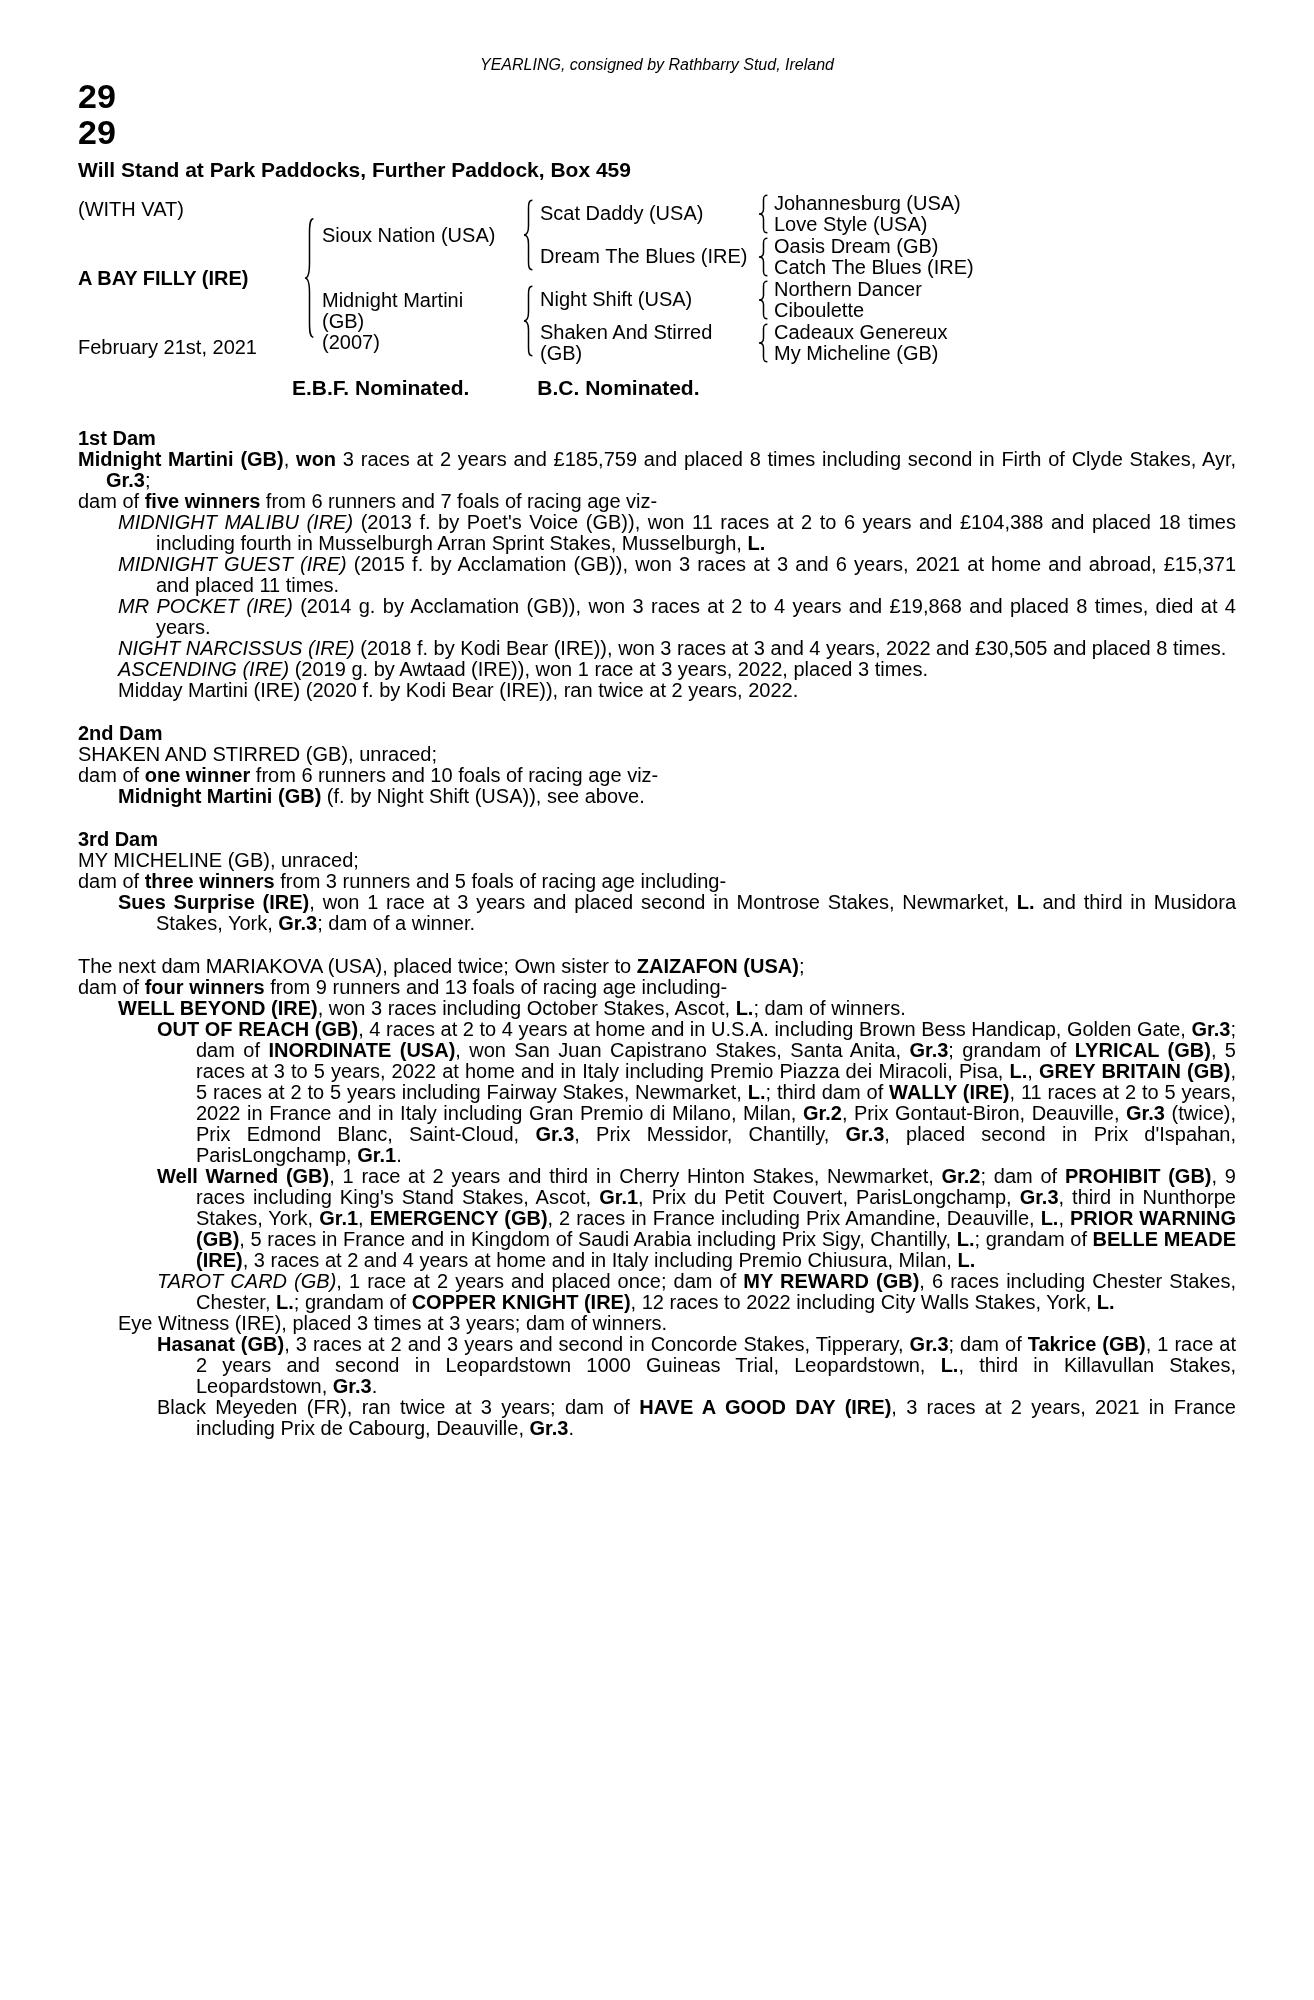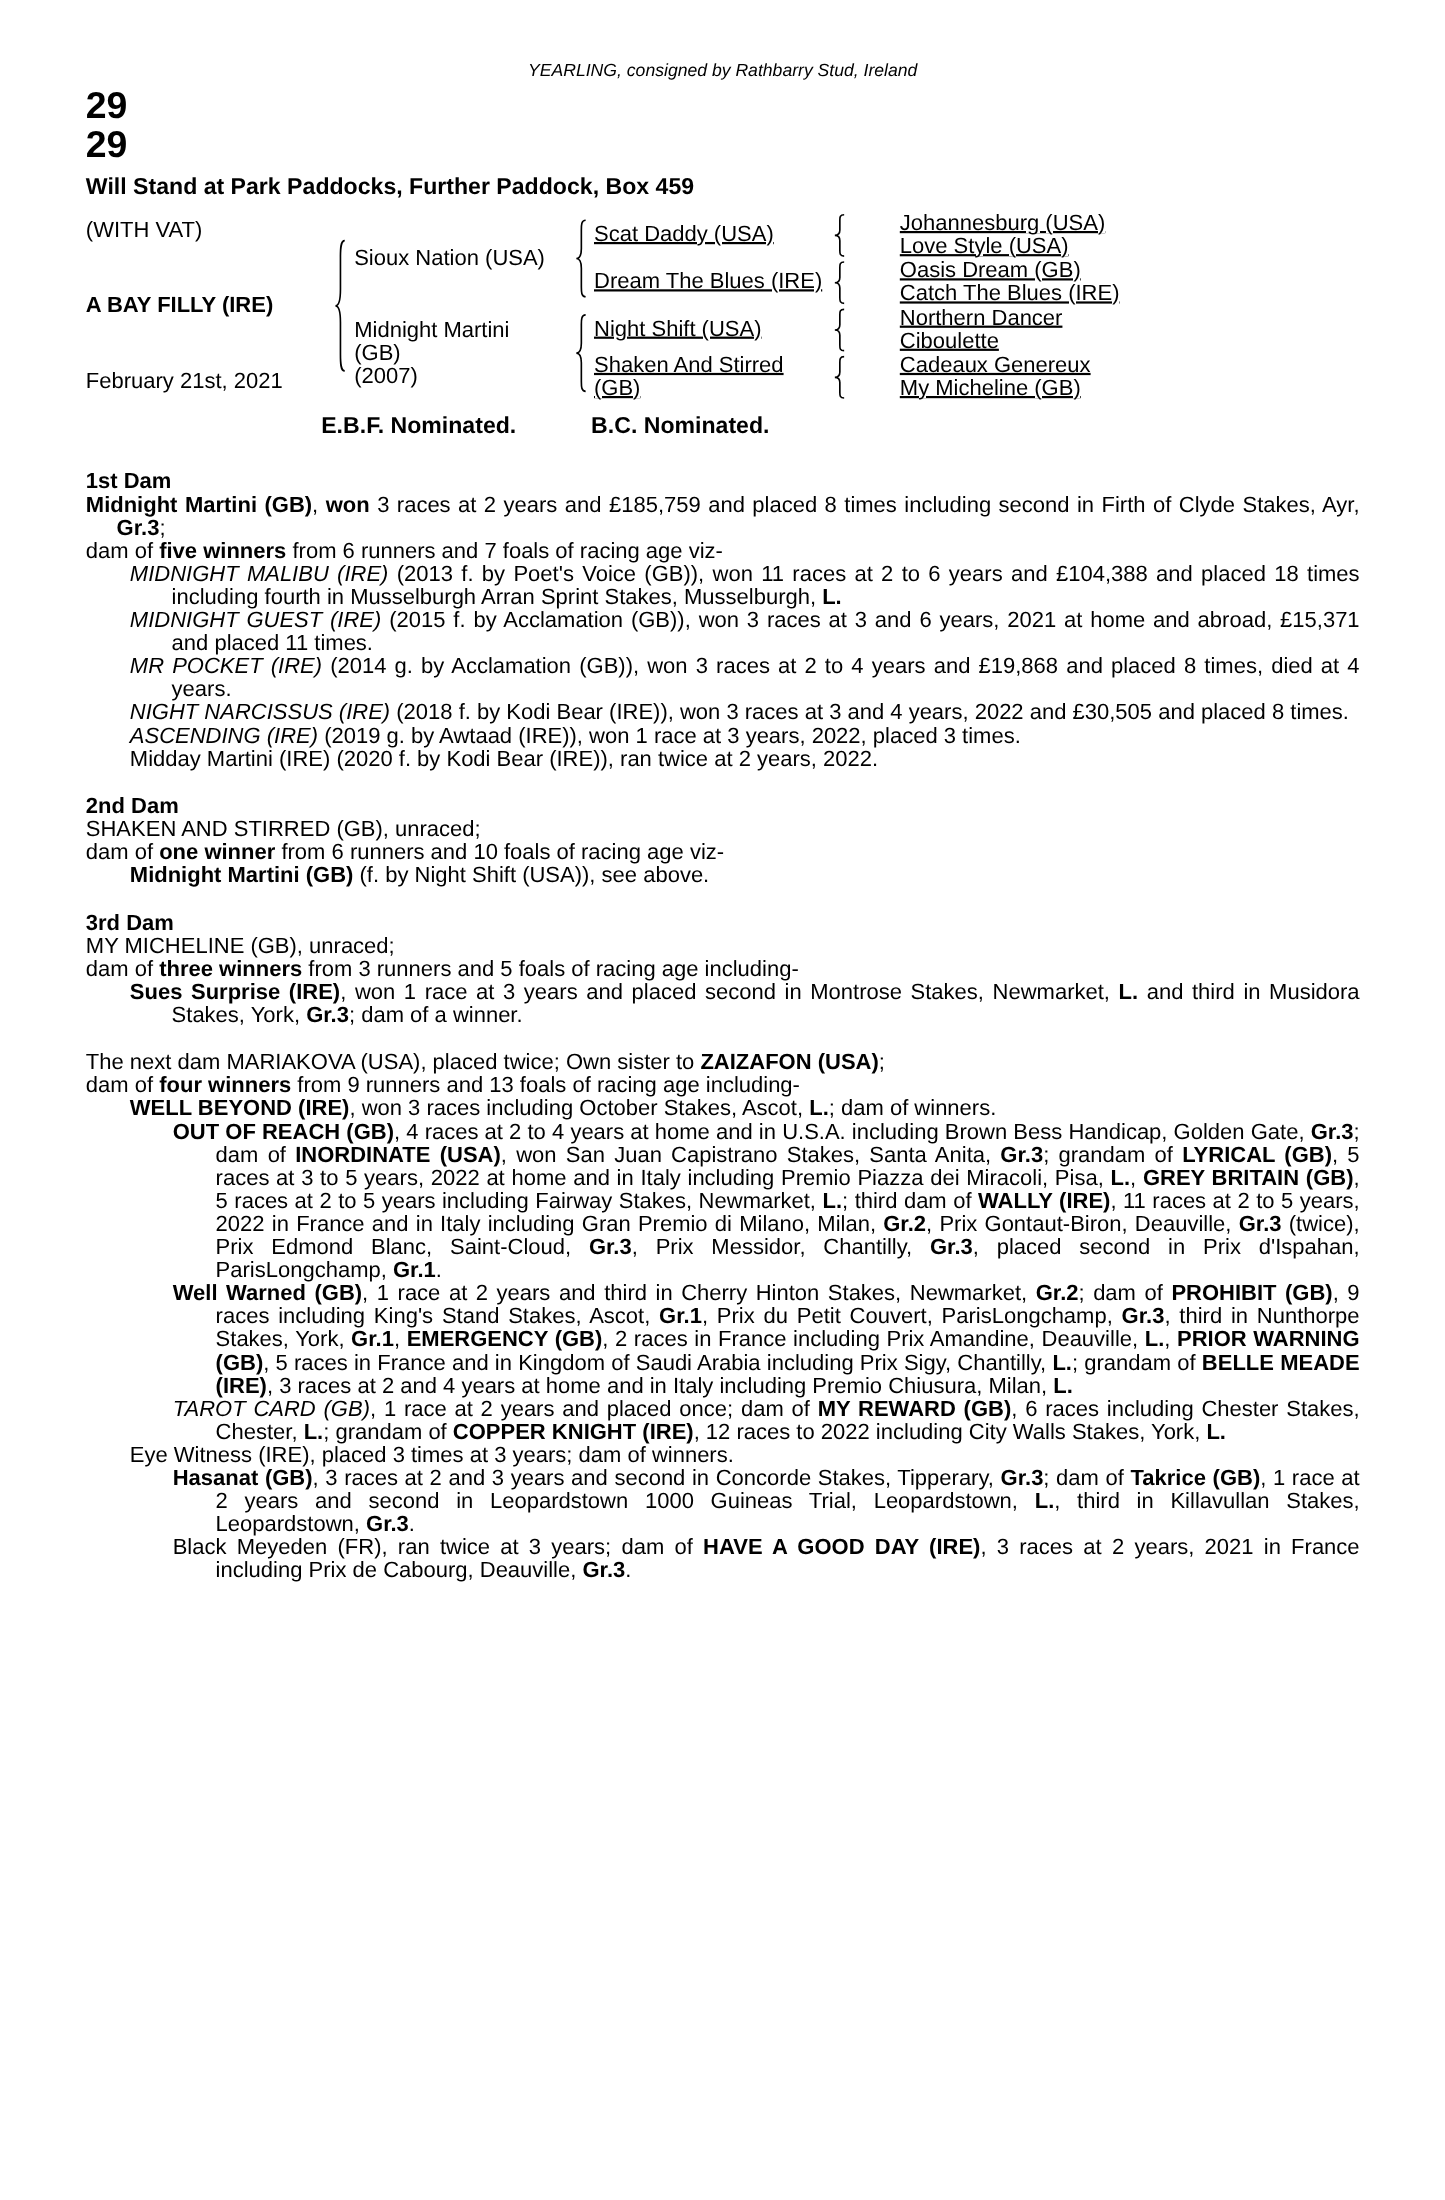--- a/index.html
+++ b/index.html
@@ -21,24 +21,24 @@
   .ped-root { width:218px; display:flex; flex-direction:column; justify-content:center;gap:48px; }
   .bold { font-weight:bold; }
   .brace { display:flex; align-items:center; justify-content:center; align-self:center; }
   .brace svg { height:100%; width:13px; display:block; }
   .brace-big   { width:26px; height:126px; }
   .brace-mid   { width:24px; height:74px; }
   .brace-small { width:22px; height:40px; }
   .ped-tree { flex:1; display:flex; flex-direction:column; }
   .ped-half { display:flex; height:86px; }
   .parent-cell { width:194px; display:flex; flex-direction:column; justify-content:center; }
-  .gp-col { flex:1; display:flex; flex-direction:column;text-decoration:underline; }
+  .gp-col { flex:1; display:flex; flex-direction:column; }
   .gp-group { display:flex; height:43px; }
   .gp-name { width:212px; display:flex; flex-direction:column; justify-content:center; }
-  .ggp-col { flex:1; display:flex; flex-direction:column; justify-content:center;margin-left:44px; }
+  .ggp-col { flex:1; display:flex; flex-direction:column; justify-content:center; }
   .ggp-name { line-height:21px; white-space:nowrap; }
 
   .noms { display:flex; gap:68px; padding-left:214px; font-weight:bold; font-size:21px; margin-top:12px; }
 
   
   .details { margin-top:28px; }
   .section { margin-top:22px; }
   .section:first-child { margin-top:0; }
   .sec-heading { font-weight:bold; line-height:21px; }
   p.para { text-align:justify; line-height:21px; }

